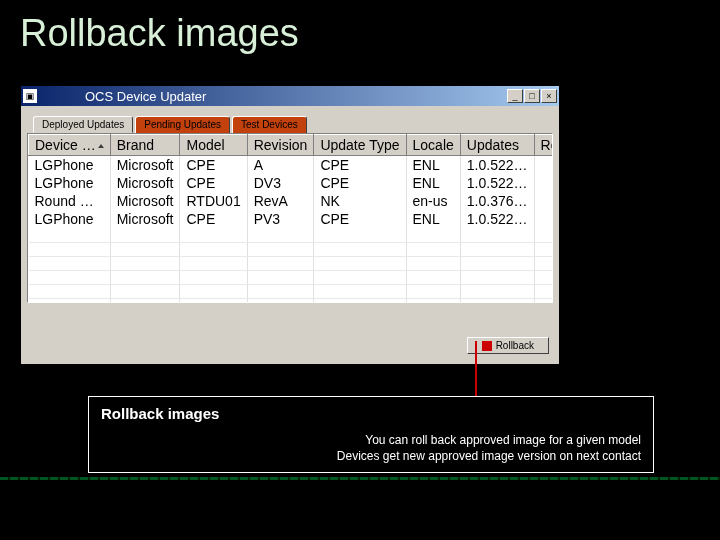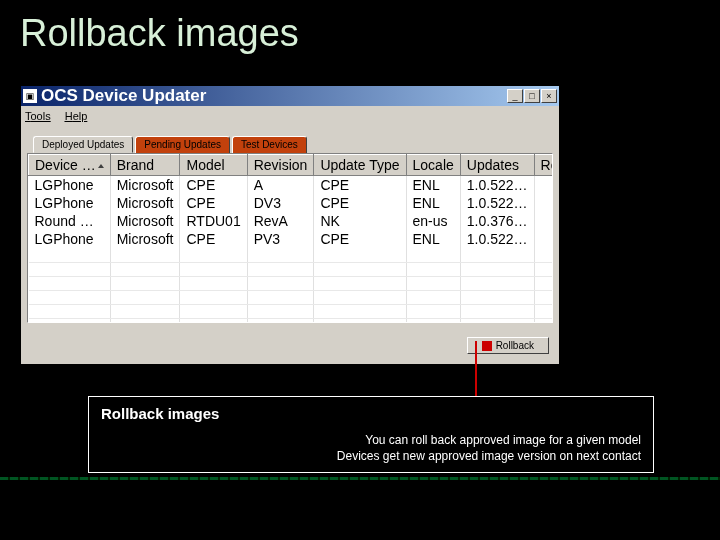--- a/index.html
+++ b/index.html
@@ -1,21 +1,21 @@
 <!DOCTYPE html>
 <html><head>
 <meta charset="utf-8">
 <style>
   * { margin: 0; padding: 0; box-sizing: border-box; font-family: Tahoma, Arial, sans-serif; }
   body { width: 720px; height: 540px; background: #000; position: relative; overflow: hidden; }
   .slide-title { color: #d8f0d8; font-size: 38px; font-weight: 400; padding: 12px 20px 4px; text-shadow: 1px 1px 2px rgba(0,0,0,0.5); }
   .window { position: absolute; left: 20px; top: 85px; width: 540px; height: 280px; background: #d4d0c8; border: 1px solid #000; box-shadow: 2px 2px 4px rgba(0,0,0,0.3); }
   .titlebar { height: 20px; background: linear-gradient(to right, #0a246a, #a6caf0); display: flex; align-items: center; padding: 0 2px; }
   .titlebar-icon { width: 14px; height: 14px; background: #fff; margin-right: 4px; display: flex; align-items: center; justify-content: center; font-size: 9px; }
-  .titlebar-text { color: #fff; font-size: 17px; font-weight: bold; flex: 1; }
+  .titlebar-text { color: #fff; font-size: 13px; font-weight: normal; flex: 1; margin-left: 44px; }
   .titlebar-btns { display: flex; gap: 1px; }
   .titlebar-btn { width: 16px; height: 14px; background: #d4d0c8; border: 1px solid; border-color: #fff #404040 #404040 #fff; font-size: 9px; display: flex; align-items: center; justify-content: center; font-family: Arial; }
   .menubar { height: 20px; display: flex; align-items: center; padding: 0 4px; gap: 14px; font-size: 11px; }
   .menubar span { text-decoration: underline; text-decoration-color: #000; }
   .menu-item { cursor: default; }
   .menu-item::first-letter { text-decoration: underline; }
   .tabs { display: flex; padding: 4px 6px 0; font-size: 10px; border-bottom: 1px solid #808080; margin-bottom: -1px; }
   .tab { padding: 2px 8px; background: #c2410c; border: 1px solid; border-color: #fff #404040 #fff #fff; border-bottom: none; margin-right: 2px; border-radius: 3px 3px 0 0; cursor: default; }
   .tab.active { background: #d4d0c8; border-bottom: 1px solid #d4d0c8; position: relative; z-index: 2; font-weight: normal; }
   .content { padding: 6px; }
@@ -40,24 +40,20 @@
 
 <div class="window">
   <div class="titlebar">
     <div class="titlebar-icon">▣</div>
     <div class="titlebar-text">OCS Device Updater</div>
     <div class="titlebar-btns">
       <div class="titlebar-btn">_</div>
       <div class="titlebar-btn">□</div>
       <div class="titlebar-btn">×</div>
     </div>
-  </div>
-  <div class="menubar">
-    <span class="menu-item">Tools</span>
-    <span class="menu-item">Help</span>
   </div>
   <div class="content">
     <div class="tabs">
       <div class="tab active">Deployed Updates</div>
       <div class="tab">Pending Updates</div>
       <div class="tab">Test Devices</div>
     </div>
     <div class="grid">
       <table>
         <thead>

